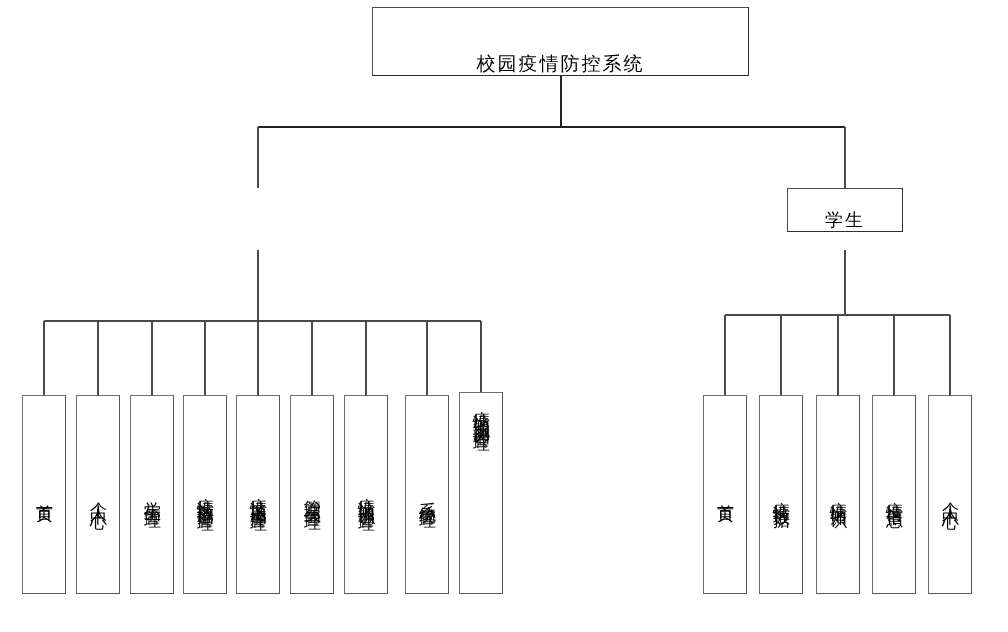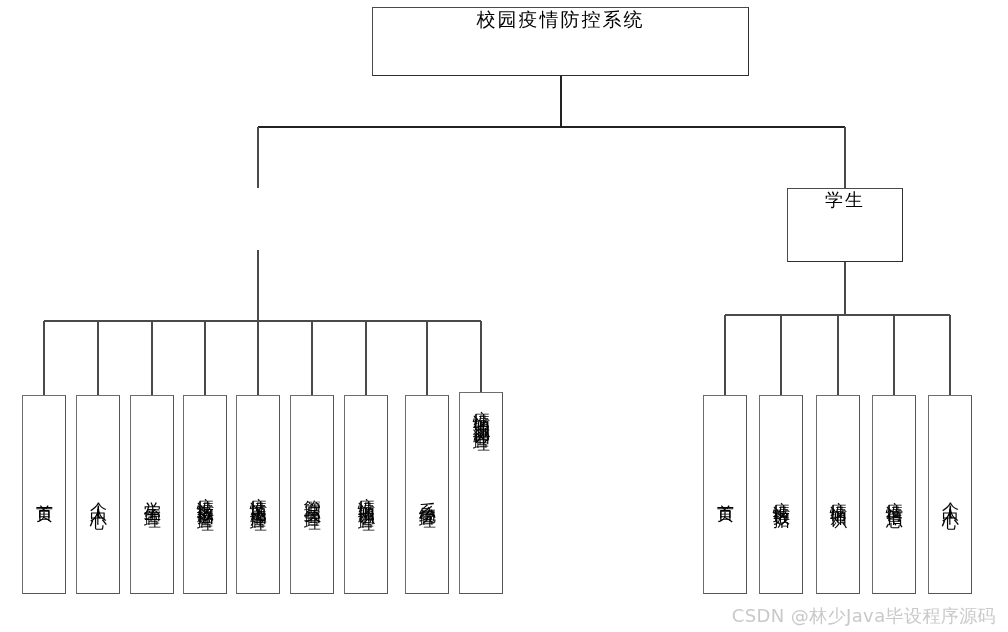--- a/index.html
+++ b/index.html
@@ -41,21 +41,21 @@
   }
   
   .node {
     position: absolute;
     box-sizing: border-box;
     background: #ffffff;
     border: 1.5px solid #555555;
     border-top-color: #6d6d6d;
     border-left-color: #6d6d6d;
     display: flex;
-    align-items: flex-start;
+    align-items: flex-end;
     justify-content: center;
   }
   .node.root, .node.level2 {
     border-color: #2e2e2e;
     border-top-color: #4a4a4a;
     border-left-color: #4a4a4a;
   }
   .node-label {
     font-size: 17px;
     line-height: 1.22;
@@ -141,21 +141,21 @@
     <line x1="838" y1="315" x2="838" y2="395"></line>
     <line x1="894" y1="315" x2="894" y2="395"></line>
     <line x1="950" y1="315" x2="950" y2="395"></line>
   </svg>
 
   <div class="node root" style="left:372px; top:7px; width:377px; height:69px;">
     <span class="node-label">校园疫情防控系统</span>
   </div>
 
 
-  <div class="node level2" style="left:787px; top:188px; width:116px; height:74px;">
+  <div class="node level2" style="left:787px; top:188px; width:116px; height:44px;">
     <span class="node-label">学生</span>
   </div>
 
   <div class="node leaf centered-v" style="left:22px; top:395px; width:44px; height:199px;">
     <span class="node-label">首页</span>
   </div>
 
   <div class="node leaf centered-v" style="left:76px; top:395px; width:44px; height:199px;">
     <span class="node-label">个人中心</span>
   </div>
@@ -201,15 +201,14 @@
   </div>
 
   <div class="node leaf centered-v" style="left:872px; top:395px; width:44px; height:199px;">
     <span class="node-label">疫情信息</span>
   </div>
 
   <div class="node leaf centered-v" style="left:928px; top:395px; width:44px; height:199px;">
     <span class="node-label">个人中心</span>
   </div>
 
-  <div class="watermark">CSDN @林少Java毕设程序源码</div>
 
 </div>
 
 </body></html>

